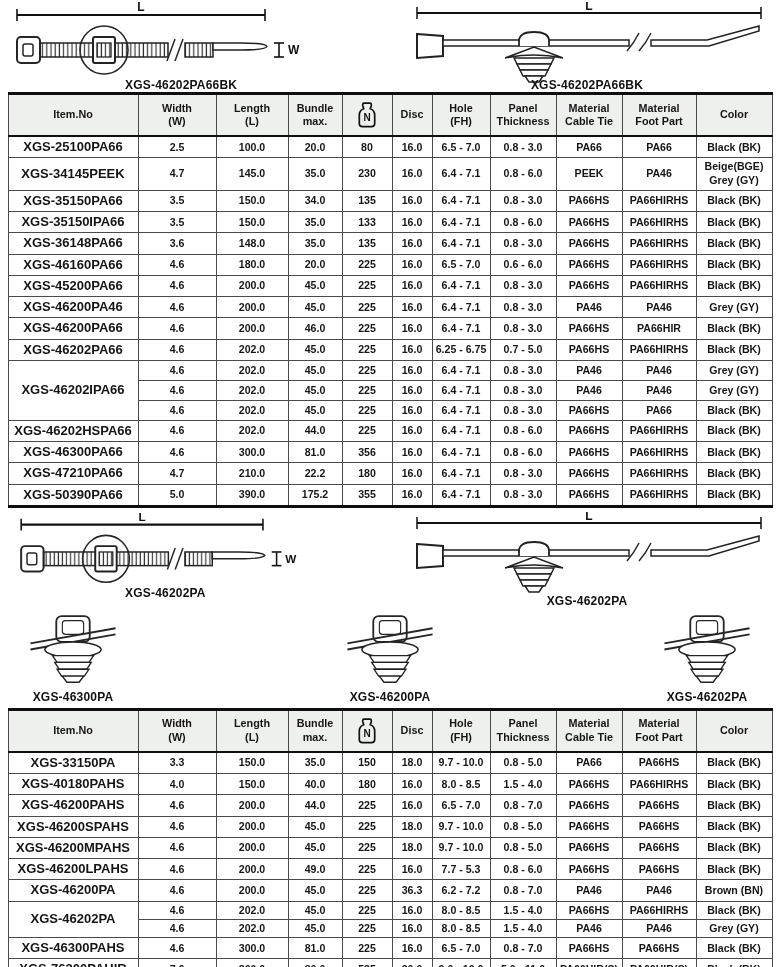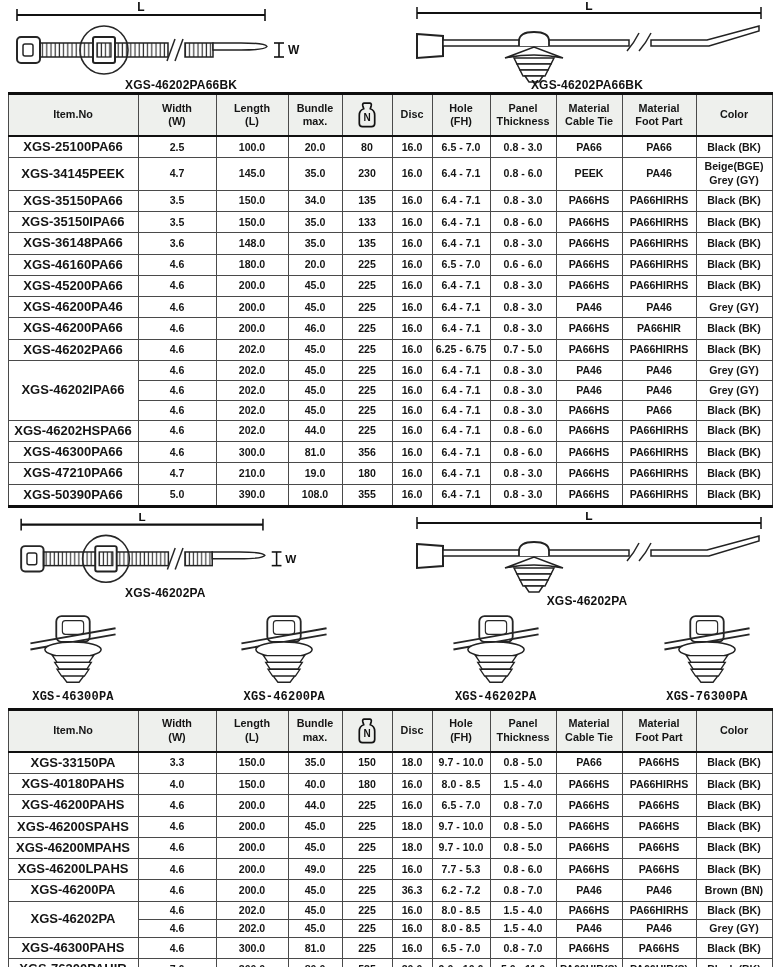--- a/index.html
+++ b/index.html
@@ -12,21 +12,21 @@
 
   
   .figrow{display:flex;justify-content:space-between;align-items:flex-start;}
   .fig{text-align:center;}
   .fig svg{display:block;}
   .caption{font-size:12px;font-weight:700;letter-spacing:.2px;color:#111;}
   .cap-left{text-align:left;padding-left:118px;margin-top:-4px;}
   .cap-mid{text-align:center;margin-top:-6px;}
   .mountsrow{display:flex;justify-content:space-between;align-items:flex-end;padding:0 14px;margin-top:2px;}
   .mount{text-align:center;}
-  .mount .caption{margin-top:0px;font-family:Liberation Mono, monospace;}
+  .mount .caption{margin-top:0px;}
   .ink{stroke:#262626;fill:none;}
 
   
   table{
     border-collapse:collapse;width:764px;table-layout:fixed;margin:0 auto;
     border-top:3px solid #0e0e0e;border-bottom:3px solid #0e0e0e;
     border-left:1.4px solid #333;border-right:1.4px solid #333;
   }
   th,td{
     border:1px solid #4a4a4a;text-align:center;vertical-align:middle;
@@ -332,34 +332,34 @@
           <td>6.4 - 7.1</td>
           <td>0.8 - 6.0</td>
           <td>PA66HS</td>
           <td>PA66HIRHS</td>
           <td>Black (BK)</td>
         </tr>
         <tr class="grp">
           <td class="item" rowspan="1">XGS-47210PA66</td>
           <td>4.7</td>
           <td>210.0</td>
-          <td>19.0</td>
+          <td>22.2</td>
           <td>180</td>
           <td>16.0</td>
           <td>6.4 - 7.1</td>
           <td>0.8 - 3.0</td>
           <td>PA66HS</td>
           <td>PA66HIRHS</td>
           <td>Black (BK)</td>
         </tr>
         <tr class="grp">
           <td class="item" rowspan="1">XGS-50390PA66</td>
           <td>5.0</td>
           <td>390.0</td>
-          <td>108.0</td>
+          <td>175.2</td>
           <td>355</td>
           <td>16.0</td>
           <td>6.4 - 7.1</td>
           <td>0.8 - 3.0</td>
           <td>PA66HS</td>
           <td>PA66HIRHS</td>
           <td>Black (BK)</td>
         </tr>
       </tbody>
   </table>
@@ -452,34 +452,20 @@
         <rect x="38" y="8" width="44" height="34" rx="7" class="ink" stroke-width="2.4"></rect>
         <rect x="46" y="14" width="28" height="18" rx="4" class="ink" stroke-width="1.5"></rect>
         <ellipse cx="60" cy="52" rx="37" ry="10" fill="#fff" stroke="#222" stroke-width="2"></ellipse>
         <path d="M33 60 H87 L81 69 H39 Z" fill="#fff" stroke="#222" stroke-width="1.8"></path>
         <path d="M36 69 H84 L78 78 H42 Z" fill="#fff" stroke="#222" stroke-width="1.8"></path>
         <path d="M39 78 H81 L75 87 H45 Z" fill="#fff" stroke="#222" stroke-width="1.8"></path>
         <path d="M46 87 H74 L68 95 H52 Z" fill="#fff" stroke="#222" stroke-width="1.8"></path>
       </svg>
       <div class="caption">XGS-46202PA</div>
     </div>
-    <div class="mount">
-      <svg width="104" height="76" viewBox="0 0 120 100">
-        <path d="M4 44 L116 24" class="ink" stroke-width="2.4"></path>
-        <path d="M4 52 L116 32" class="ink" stroke-width="2.4"></path>
-        <rect x="38" y="8" width="44" height="34" rx="7" class="ink" stroke-width="2.4"></rect>
-        <rect x="46" y="14" width="28" height="18" rx="4" class="ink" stroke-width="1.5"></rect>
-        <ellipse cx="60" cy="52" rx="37" ry="10" fill="#fff" stroke="#222" stroke-width="2"></ellipse>
-        <path d="M33 60 H87 L81 69 H39 Z" fill="#fff" stroke="#222" stroke-width="1.8"></path>
-        <path d="M36 69 H84 L78 78 H42 Z" fill="#fff" stroke="#222" stroke-width="1.8"></path>
-        <path d="M39 78 H81 L75 87 H45 Z" fill="#fff" stroke="#222" stroke-width="1.8"></path>
-        <path d="M46 87 H74 L68 95 H52 Z" fill="#fff" stroke="#222" stroke-width="1.8"></path>
-      </svg>
-      <div class="caption">XGS-76300PA</div>
-    </div>
   </div>
 
   <div class="spacer-mid"></div>
 
   <table id="t2">
     <colgroup>
         <col class="c0">
         <col class="c1">
         <col class="c2">
         <col class="c3">

